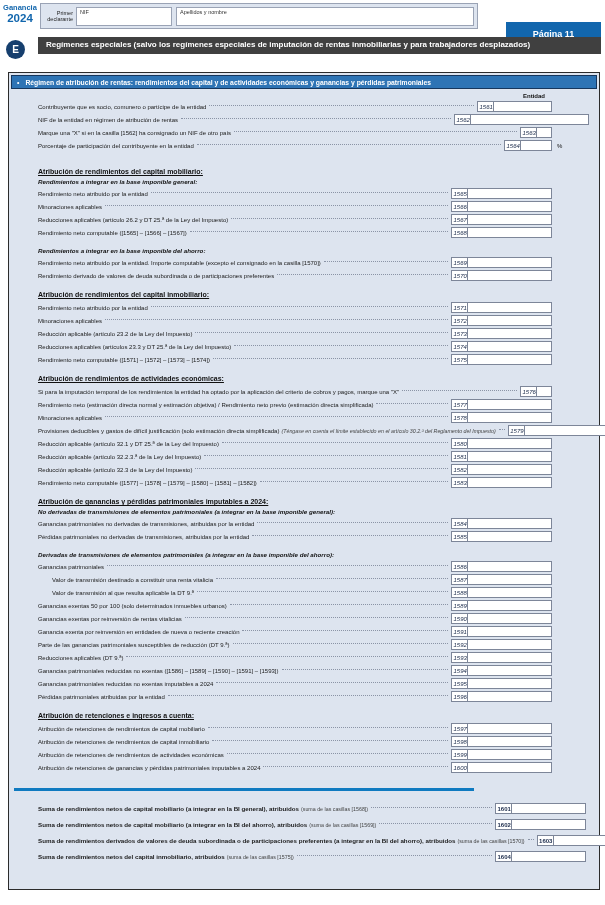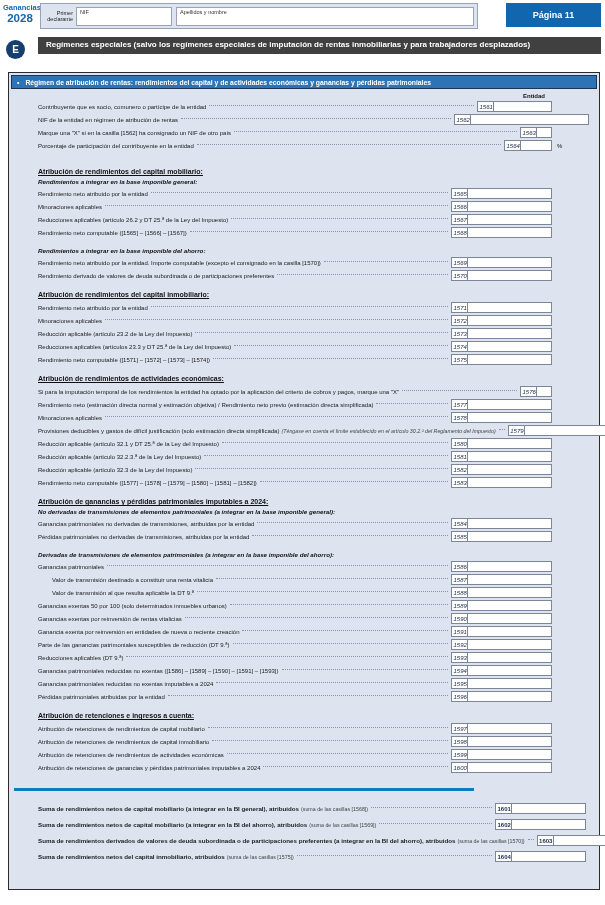--- a/index.html
+++ b/index.html
@@ -9,21 +9,21 @@
   
   .top { display:flex; align-items:flex-start; padding:3px 4px 0 3px; height:32px; }
   .ej { width:34px; text-align:center; color:#1266ad; line-height:1.05; margin-top:1px;}
   .ej .e1 { font-size:7.5px; font-weight:bold; }
   .ej .e2 { font-size:11.5px; font-weight:bold; }
   .decl { flex:1; margin-left:3px; background:#dde4ef; border:1px solid #9aa3b5; height:26px; display:flex; align-items:center; padding:2px 3px; }
   .decl .dl { width:32px; font-size:5.5px; text-align:right; padding-right:3px; line-height:1.1; color:#222; }
   .fld { background:#fff; border:1px solid #9aa3b5; height:19px; font-size:5.5px; color:#333; padding:1.5px 0 0 3px; }
   .fld.nif { width:96px; margin-right:4px; }
   .fld.nom { flex:1; }
-  .pagebox { width:95px; height:24px; background:#1266ad; color:#fff; font-weight:bold; font-size:9px; display:flex; align-items:center; justify-content:center; margin-left:28px; margin-top:0; }
+  .pagebox { width:95px; height:24px; background:#1266ad; color:#fff; font-weight:bold; font-size:9px; display:flex; align-items:center; justify-content:center; margin-left:28px; margin-top:19px; }
 
   
   .sec { display:flex; align-items:flex-start; padding:5px 4px 0 6px; }
   .sec .circ { width:19px; height:19px; border-radius:50%; background:#163f6e; color:#fff; font-weight:bold; font-size:10px; display:flex; align-items:center; justify-content:center; margin-top:3px; }
   .sec .bar { flex:1; margin-left:13px; background:#404040; color:#fff; font-weight:bold; font-size:8px; line-height:1.25; padding:3px 6px 4px 8px; }
 
   
   .mainbox { position:absolute; left:8px; right:5px; top:72px; height:818px; border:1.5px solid #2b2b2b; background:#dde4ef; padding:2px 2px 0 2px; }
   .subbar { background:#2e74b5; border:1px solid #16365c; color:#fff; font-weight:bold; font-size:6.8px; padding:2.5px 5px; }
   .subbar .blt { margin-right:6px; }
@@ -52,22 +52,22 @@
 
   .sumrow .frow { height:16px; }
   .sumrow .inp, .sumrow .cas { height:11.5px; }
   .divider { height:2.5px; background:#0f7ac0; width:460px; margin:14px 0 10px 3px; }
 </style>
 </head>
 <body>
 
 <div class="top">
   <div class="ej">
-    <div class="e1">Ganancias</div>
-    <div class="e2">2028</div>
+    <div class="e1">Ganancia</div>
+    <div class="e2">2024</div>
   </div>
   <div class="decl">
     <div class="dl">Primer declarante</div>
     <div class="fld nif">NIF</div>
     <div class="fld nom">Apellidos y nombre</div>
   </div>
   <div class="pagebox">Página 11</div>
 </div>
 
 <div class="sec">

